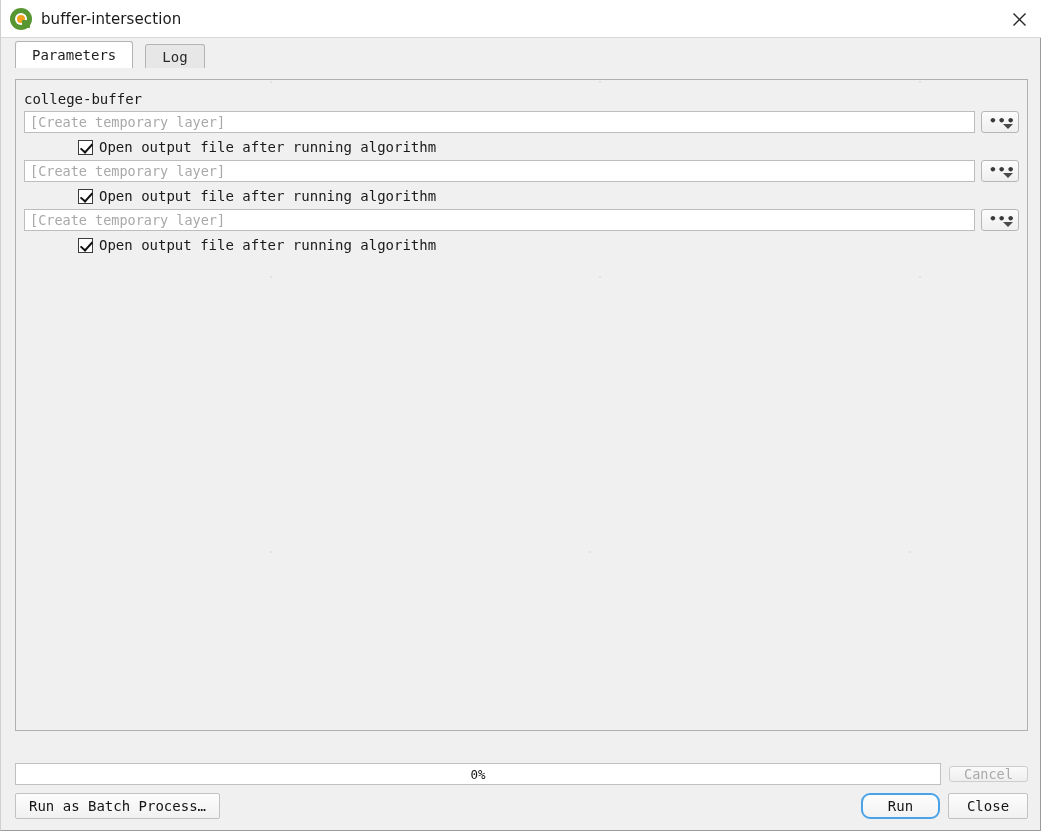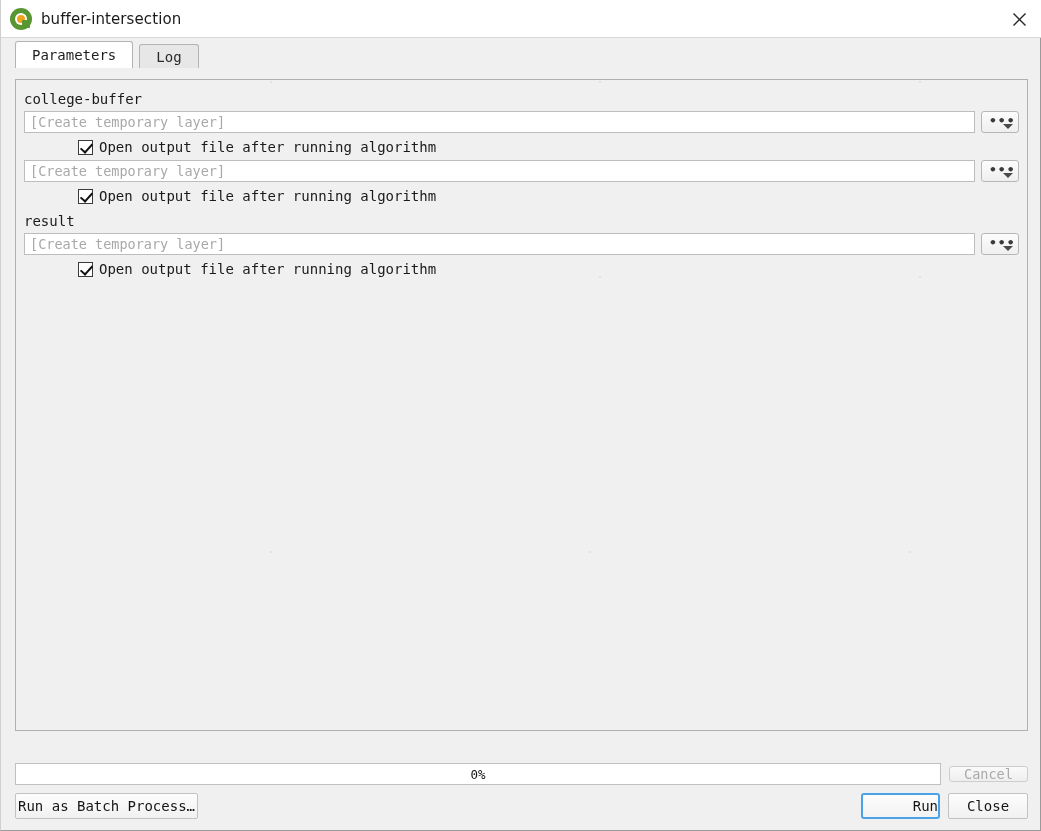--- a/index.html
+++ b/index.html
@@ -109,21 +109,21 @@
     background: #ffffff;
     border-color: #b4b4b4;
     position: relative;
     z-index: 3;
     height: 27px;
   }
   .tab.inactive {
     background: #e7e7e7;
     color: #2a2a2a;
     height: 24px;
-    margin-left: 6px;
+    margin-left: 12px;
   }
 
   
   .panel {
     position: absolute;
     left: 14px; top: 79px;
     width: 1013px; height: 652px;
     background: #f0f0f0;
     border: 1px solid #b0b0b0;
     overflow: hidden;
@@ -257,40 +257,40 @@
 
   .action-row {
     position: absolute;
     left: 14px; top: 793px;
     width: 1013px; height: 26px;
   }
   .batch-btn {
     position: absolute;
     left: 0; top: 0;
     height: 26px;
-    padding: 0 2px;
+    padding: 0 13px;
     background: linear-gradient(#fdfdfd, #f1f1f1);
     border: 1px solid #c2c2c2;
     border-radius: 2px;
     display: flex;
     align-items: center;
     font-size: 14px;
     color: #151515;
     white-space: pre;
   }
   .run-btn {
     position: absolute;
     right: 88px; top: 0;
     width: 79px; height: 26px;
     background: linear-gradient(#fdfdfd, #f2f2f2);
     border: 2px solid #4aa3e8;
-    border-radius: 3px;
-    display: flex;
-    align-items: center;
-    justify-content: flex-end;
+    border-radius: 9px;
+    display: flex;
+    align-items: center;
+    justify-content: center;
     font-size: 14px;
     color: #151515;
   }
   .close-dlg-btn {
     position: absolute;
     right: 0; top: 0;
     width: 80px; height: 26px;
     background: linear-gradient(#fdfdfd, #f1f1f1);
     border: 1px solid #c2c2c2;
     border-radius: 2px;
@@ -359,21 +359,20 @@
         <div class="dots-btn">
           <span class="dots">•••</span>
           <span class="arrow"></span>
         </div>
       </div>
       <div class="check-row">
         <span class="checkbox"></span>
         <span class="check-label">Open output file after running algorithm</span>
       </div>
 
-      <div class="field-label">result</div>
       <div class="field-row">
         <div class="text-input">[Create temporary layer]</div>
         <div class="dots-btn">
           <span class="dots">•••</span>
           <span class="arrow"></span>
         </div>
       </div>
       <div class="check-row">
         <span class="checkbox"></span>
         <span class="check-label">Open output file after running algorithm</span>

